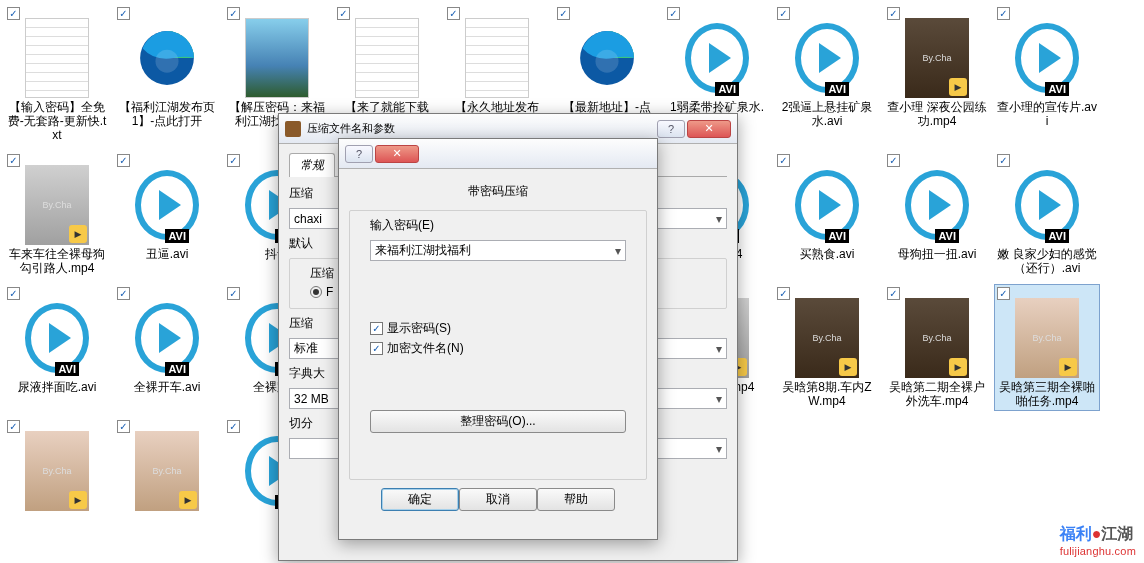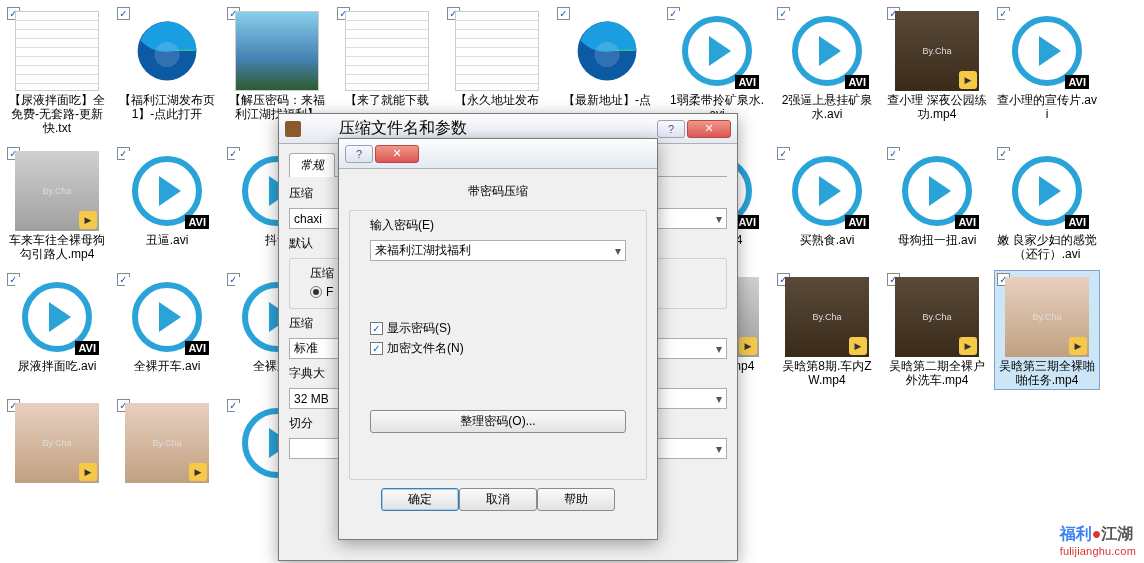--- a/index.html
+++ b/index.html
@@ -40,27 +40,27 @@
   height: 13px;
   border: 1px solid #888;
   background: #fff;
   display: flex;
   align-items: center;
   justify-content: center;
   font-size: 10px;
   color: #1a5fb4;
 }
 .thumb {
-  width: 84px;
+  width: 64px;
   height: 80px;
   display: flex;
   align-items: center;
   justify-content: center;
   position: relative;
-  margin-top: 4px;
+  margin-top: 11px;
 }
 .thumb.txt {
   background: #fff;
   border: 1px solid #ccc;
   background-image: repeating-linear-gradient(to bottom, transparent 0, transparent 8px, #ddd 8px, #ddd 9px);
 }
 .thumb.edge svg { width: 70px; height: 70px; }
 .thumb.avi {
   background: #fff;
 }
@@ -76,21 +76,21 @@
 .thumb.avi .play::after {
   content: "";
   border-left: 22px solid #29a3d8;
   border-top: 15px solid transparent;
   border-bottom: 15px solid transparent;
   margin-left: 6px;
 }
 .avi-badge {
   position: absolute;
   bottom: 2px;
-  right: 0;
+  right: 10px;
   background: #000;
   color: #fff;
   font-size: 11px;
   font-weight: bold;
   padding: 1px 3px;
   text-align: center;
 }
 .player-badge {
   position: absolute;
   bottom: 2px;
@@ -153,21 +153,21 @@
   display: flex;
   align-items: center;
   padding: 0 6px;
   gap: 6px;
 }
 .titlebar .icon {
   width: 16px; height: 16px;
   background: #8a5a2a;
   border-radius: 2px;
 }
-.titlebar .title { flex: 1; font-size: 16px; margin-left: 32px; }
+.titlebar .title { flex: 1; font-size: 11px; }
 .winbtns { display:flex; gap:2px; }
 .winbtn {
   width: 28px; height: 18px;
   border: 1px solid #a0a0b0;
   border-radius: 3px;
   background: linear-gradient(#f8f8ff,#dce4f0);
   display:flex;align-items:center;justify-content:center;
   font-size: 11px;
   color: #556;
 }
@@ -217,21 +217,21 @@
 
 .under-btns{position:absolute;left:480px;top:515px;display:flex;gap:12px;}
 </style>
 </head>
 <body>
 
 <div class="file-grid">
     <div class="file-item">
       <div class="checkbox">✓</div>
       <div class="thumb txt"></div>
-      <div class="file-label">【尿液拌面吃】全免费-无套路-更新快.txt</div>
+      <div class="file-label">【输入密码】全免费-无套路-更新快.txt</div>
     </div>
     <div class="file-item">
       <div class="checkbox">✓</div>
       <div class="thumb edge">
         <svg viewBox="0 0 100 100">
           <circle cx="50" cy="50" r="42" fill="#0c59a4"></circle>
           <path d="M50 8 A42 42 0 0 1 92 50 L50 50 Z" fill="#39c481"></path>
           <path d="M50 8 A42 42 0 0 0 12 35 Q30 55 60 50 Q80 46 92 50 A42 42 0 0 0 50 8" fill="#1b9de2"></path>
           <circle cx="50" cy="55" r="18" fill="#fff" opacity=".15"></circle>
         </svg>

